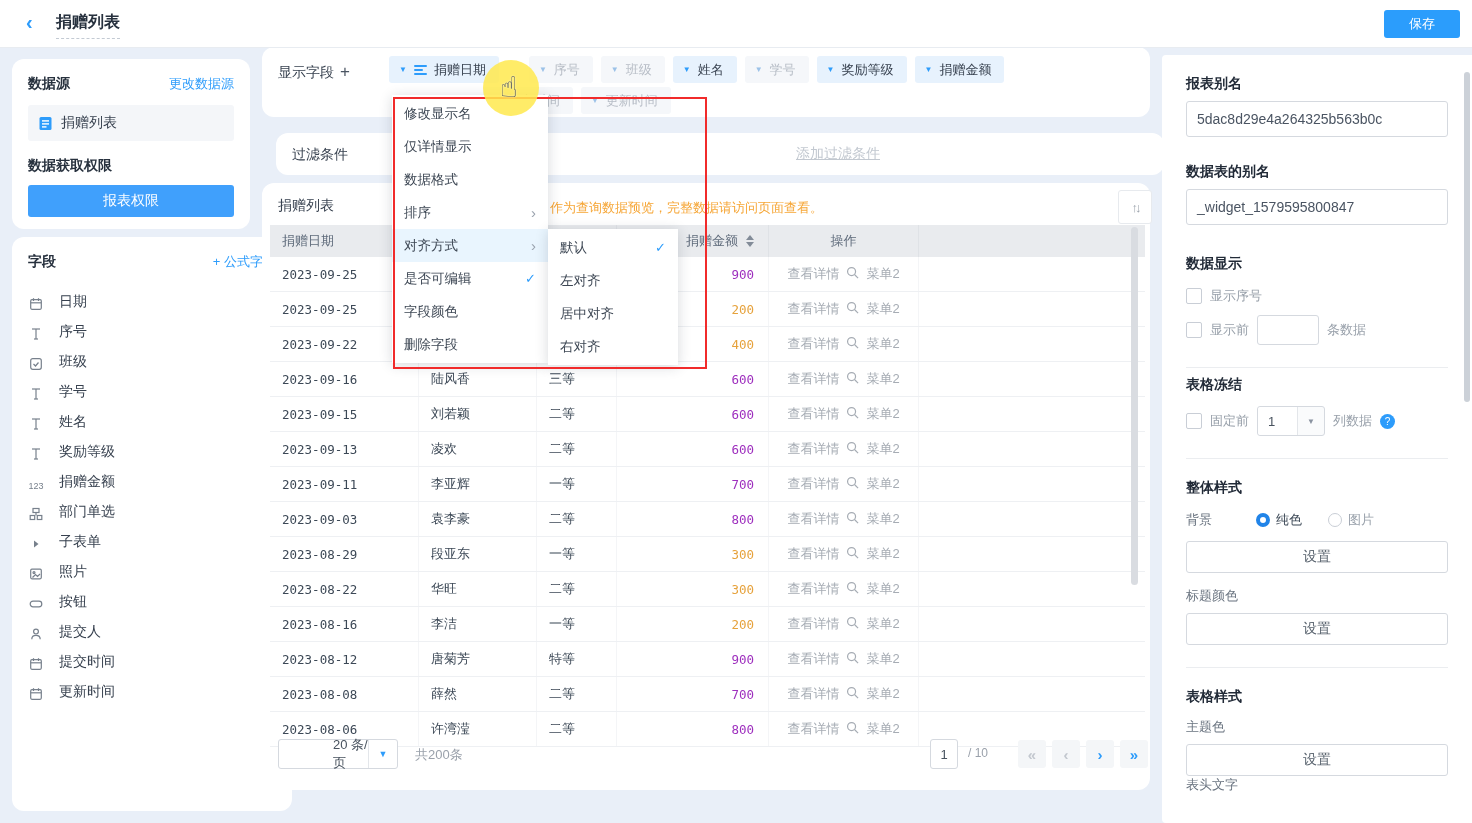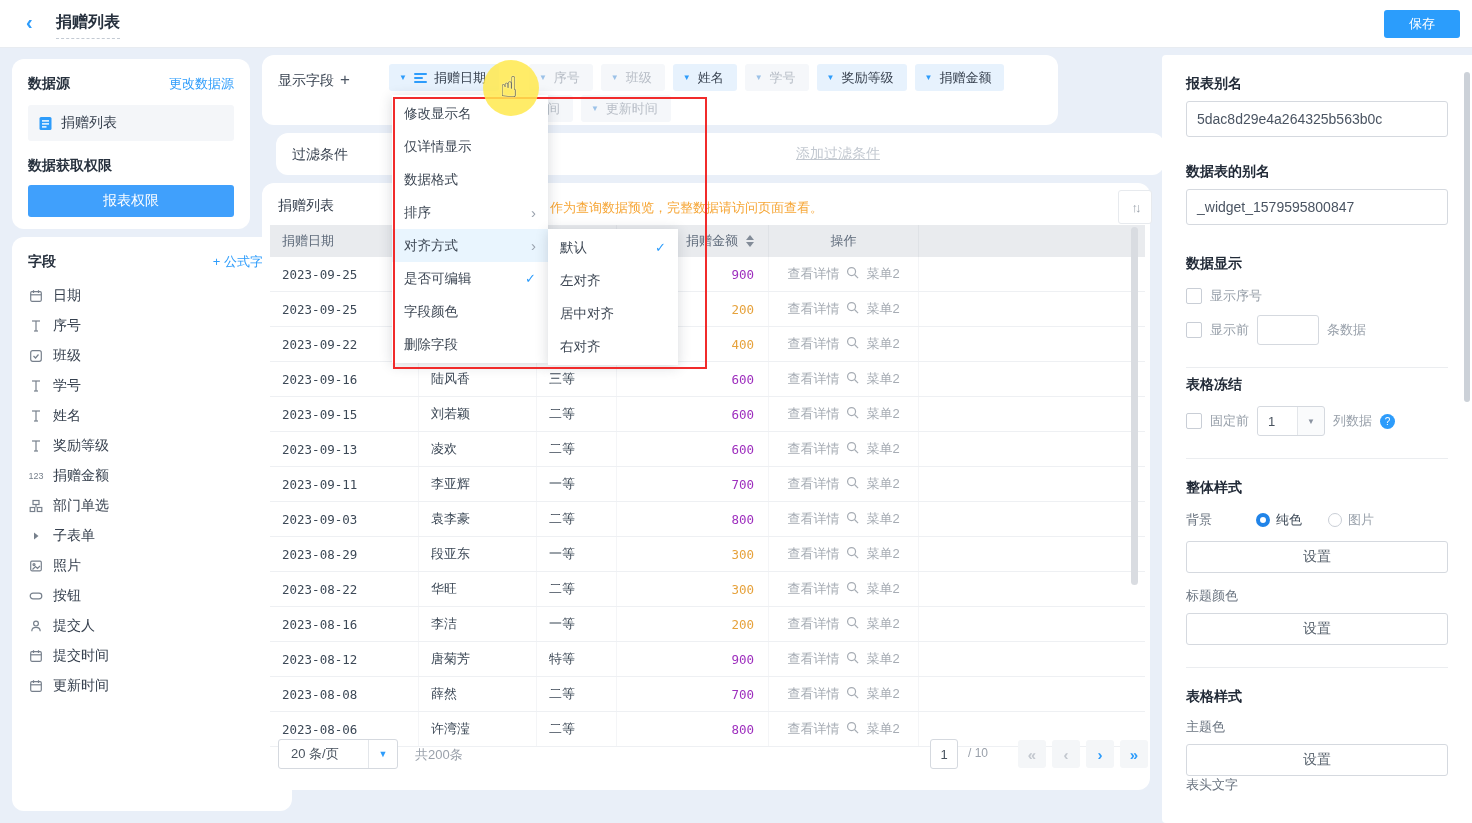--- a/index.html
+++ b/index.html
@@ -16,25 +16,25 @@
   .card1{left:12px;top:59px;width:238px;height:170px;padding:16px;box-sizing:border-box;}
   .card2{left:12px;top:237px;width:280px;height:574px;padding:16px;box-sizing:border-box;}
   .sechead{display:flex;justify-content:space-between;align-items:center;}
   .secttl{font-size:14px;font-weight:bold;color:#27313e;}
   .bluelink{font-size:13px;color:#2d9cfb;cursor:pointer;}
   .dsitem{margin-top:12px;height:36px;background:#f4f6f9;border-radius:3px;display:flex;align-items:center;
     padding:0 10px;font-size:14px;color:#37414f;gap:8px;}
   .permbtn{margin-top:10px;height:32px;background:#40a0fc;border-radius:3px;color:#fff;font-size:14px;
     display:flex;align-items:center;justify-content:center;}
   .fieldlist{margin-top:10px;}
-  .fielditem{height:30px;display:flex;align-items:center;gap:9px;font-size:14px;color:#37414f;cursor:pointer;}
+  .fielditem{height:30px;display:flex;align-items:flex-end;gap:15px;font-size:14px;color:#37414f;cursor:pointer;}
   .ficon{width:16px;display:flex;justify-content:center;color:#77808c;}
   .num123{font-size:9px;color:#77808c;letter-spacing:0;}
   
-  .p-disp{left:262px;top:55px;width:796px;height:70px;}
+  .p-disp{left:262px;top:47px;width:888px;height:70px;}
   .displabel{position:absolute;left:16px;top:15px;font-size:14px;color:#37414f;}
   .displabel b{font-weight:normal;font-size:17px;margin-left:6px;color:#4a5462;}
   .chips1{position:absolute;left:127px;top:9px;display:flex;}
   .chips2{position:absolute;left:221px;top:40px;display:flex;}
   .chip{display:inline-flex;align-items:center;height:27px;padding:0 13px 0 10px;border-radius:3px;
     font-size:13px;margin-right:8px;cursor:pointer;white-space:nowrap;}
   .chip .caret{font-size:8px;margin-right:7px;}
   .chip.active,.chip.open{background:#e7f2fd;color:#37414f;}
   .chip.active .caret,.chip.open .caret{color:#2d9cfb;}
   .chip.muted{background:#f5f7fa;color:#b7bdc6;}
@@ -72,21 +72,21 @@
   .mono{font-family:"DejaVu Sans Mono",monospace;font-size:12.5px;}
   .amt-purple{color:#9e2fbe;}.amt-orange{color:#e6a23c;}
   .carets{display:flex;flex-direction:column;gap:2px;margin-left:8px;}
   .carets i{width:0;height:0;border-left:4px solid transparent;border-right:4px solid transparent;display:block;}
   .carets .up{border-bottom:5px solid #828b98;}
   .carets .dn{border-top:5px solid #828b98;}
   .act{color:#a6acb4;display:flex;align-items:center;gap:7px;cursor:pointer;}
   
   .pag{position:absolute;left:0;top:556px;width:888px;height:30px;}
   .psel{position:absolute;left:16px;top:0;width:120px;height:30px;border:1px solid #d5d9df;border-radius:3px;
-    display:flex;box-sizing:border-box;cursor:pointer;background:#fff;}
+    display:flex;box-sizing:border-box;cursor:pointer;background:#fff;padding-left:42px;}
   .psel .val{flex:1;display:flex;align-items:center;padding-left:12px;font-size:13px;color:#49535f;}
   .psel .dd{width:28px;border-left:1px solid #e3e6ea;display:flex;align-items:center;justify-content:center;
     color:#2d9cfb;font-size:9px;}
   .ptotal{position:absolute;left:153px;top:7px;font-size:13px;color:#9aa1ab;}
   .pinput{position:absolute;left:668px;top:0;width:28px;height:30px;border:1px solid #d5d9df;border-radius:3px;
     box-sizing:border-box;display:flex;align-items:center;justify-content:center;font-size:13px;color:#49535f;background:#fff;}
   .ppages{position:absolute;left:706px;top:7px;font-size:12px;color:#9aa1ab;}
   .pbtn{position:absolute;top:1px;width:28px;height:28px;background:#f4f6f8;border-radius:3px;display:flex;
     align-items:center;justify-content:center;font-size:15px;font-weight:bold;cursor:pointer;}
   .pbtn.gray{color:#c3c8cf;}.pbtn.blue{color:#2d9cfb;}

